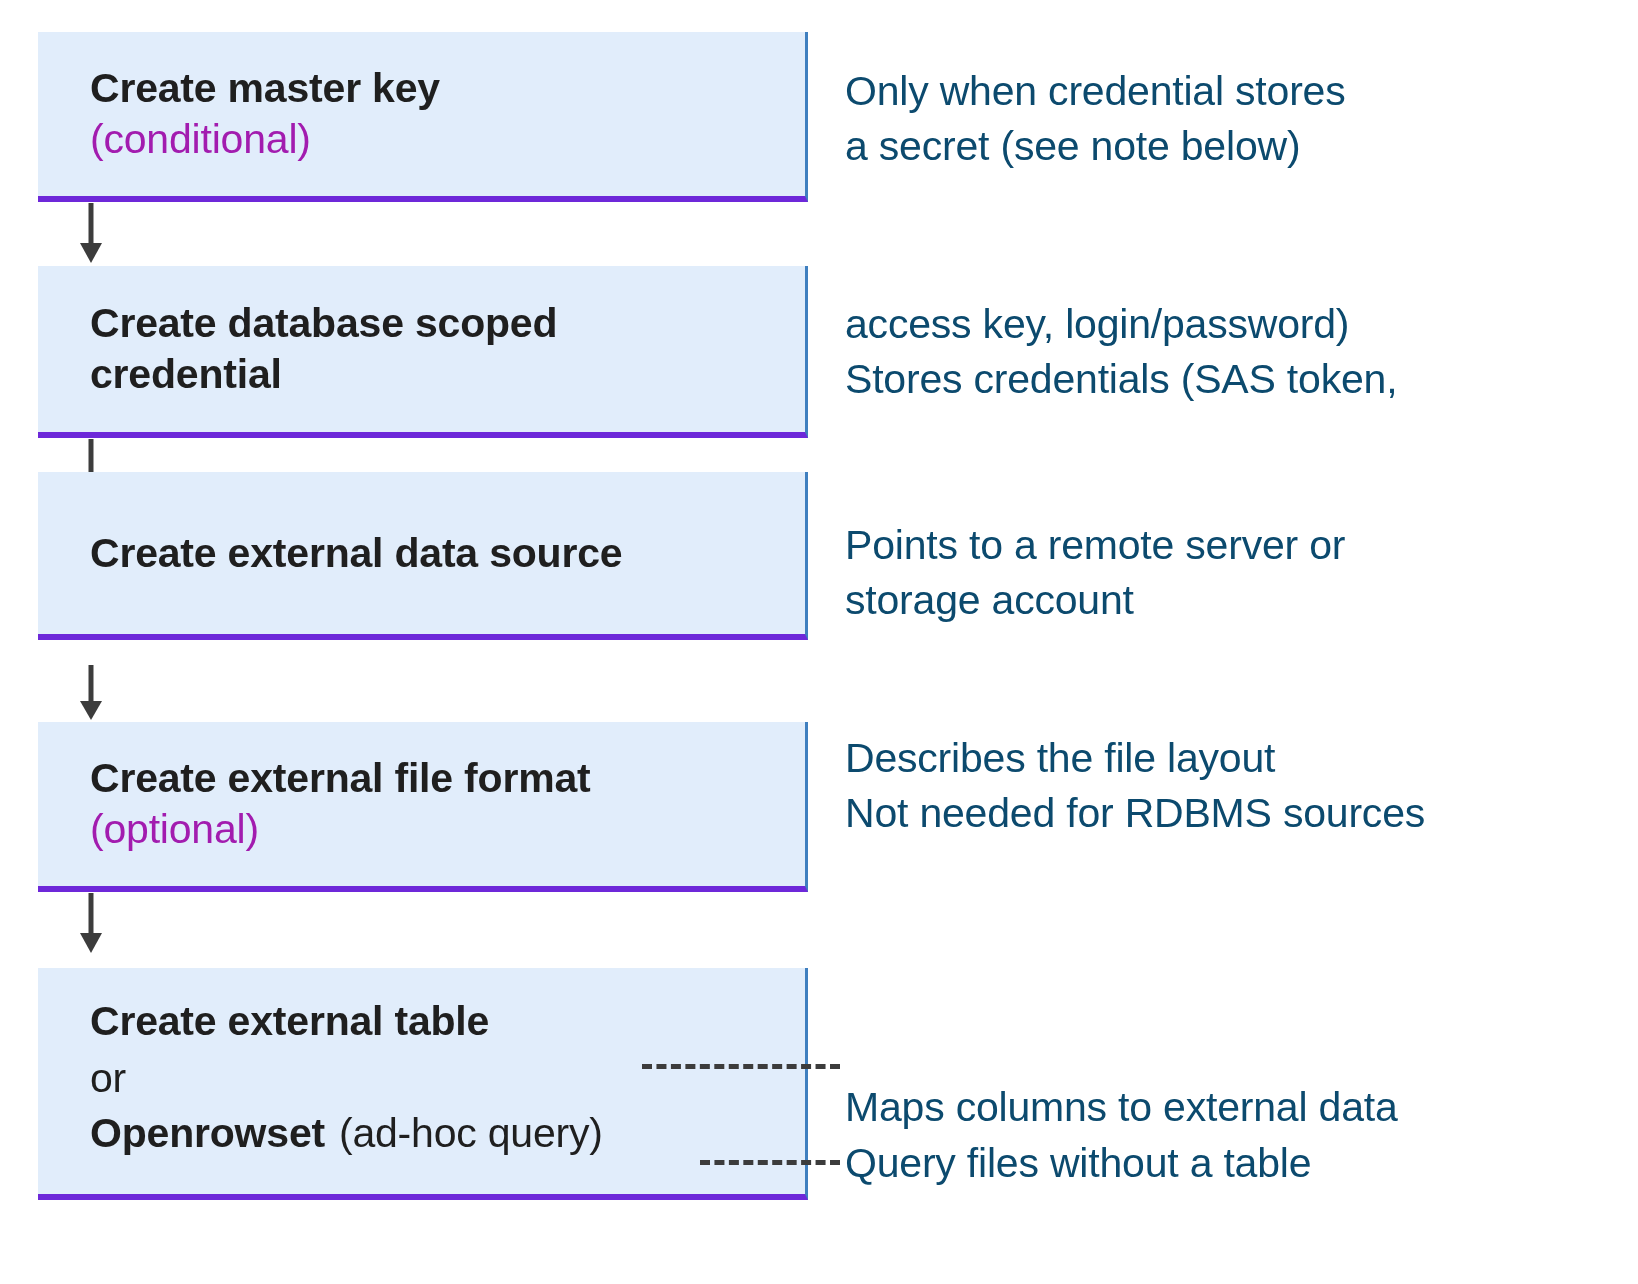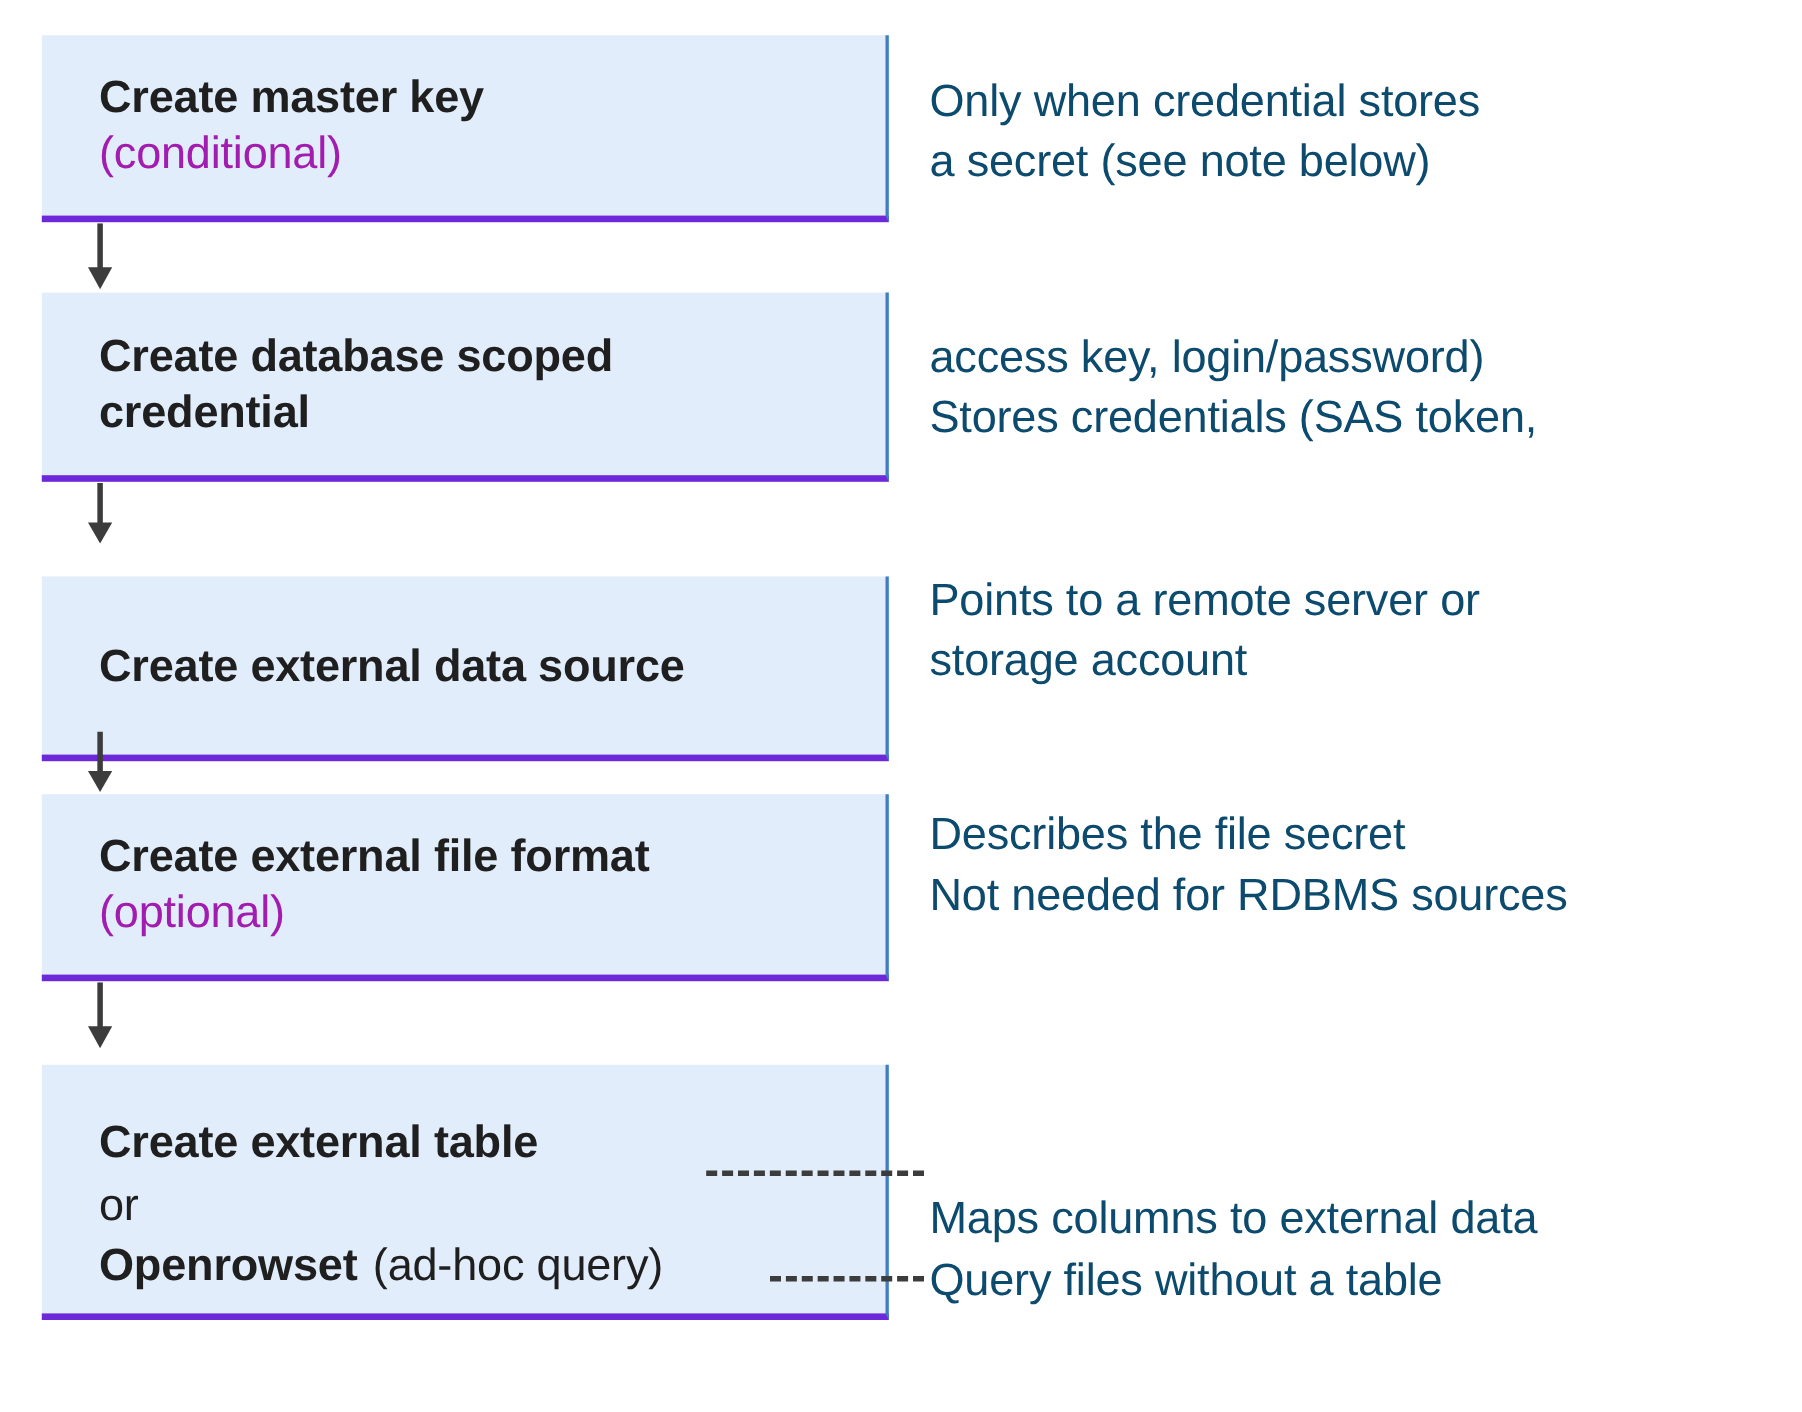--- a/index.html
+++ b/index.html
@@ -118,50 +118,50 @@
     <span class="desc-line">access key, login/password)</span>
     <span class="desc-line">Stores credentials (SAS token,</span>
   </div>
   <div class="arrow" style="top:439px;">
     <svg width="28" height="56" viewBox="0 0 28 56">
       <line x1="13" y1="0" x2="13" y2="38" stroke="#3c3c3c" stroke-width="5"></line>
       <polygon points="2,36 24,36 13,55" fill="#3c3c3c"></polygon>
     </svg>
   </div>
 
-  <div class="step-box" style="top:524px; height:168px;">
+  <div class="step-box" style="top:472px; height:168px;">
     <div class="step-title">Create external data source</div>
   </div>
   <div class="desc" style="top:518px;">
     <span class="desc-line">Points to a remote server or</span>
     <span class="desc-line">storage account</span>
   </div>
   <div class="arrow" style="top:665px;">
     <svg width="28" height="56" viewBox="0 0 28 56">
       <line x1="13" y1="0" x2="13" y2="38" stroke="#3c3c3c" stroke-width="5"></line>
       <polygon points="2,36 24,36 13,55" fill="#3c3c3c"></polygon>
     </svg>
   </div>
 
   <div class="step-box" style="top:722px; height:170px;">
     <div class="step-title">Create external file format</div>
     <div class="step-sub">(optional)</div>
   </div>
   <div class="desc" style="top:731px;">
-    <span class="desc-line">Describes the file secret</span>
+    <span class="desc-line">Describes the file layout</span>
     <span class="desc-line">Not needed for RDBMS sources</span>
   </div>
   <div class="arrow" style="top:893px;">
     <svg width="28" height="62" viewBox="0 0 28 62">
       <line x1="13" y1="0" x2="13" y2="42" stroke="#3c3c3c" stroke-width="5"></line>
       <polygon points="2,40 24,40 13,60" fill="#3c3c3c"></polygon>
     </svg>
   </div>
 
-  <div class="step-box" style="top:968px; height:232px; justify-content:flex-start; padding-top:45px;">
+  <div class="step-box" style="top:968px; height:232px; justify-content:flex-start; padding-top:28px;">
     <div class="row-inline">
       <span class="bold">Create external table</span>
     </div>
     <div class="row-inline" style="padding-top:6px;">
       <span class="light">or</span>
     </div>
     <div class="row-inline" style="padding-top:4px;">
       <span class="bold">Openrowset</span>
       <span class="light" style="margin-left:14px;">(ad-hoc query)</span>
     </div>

